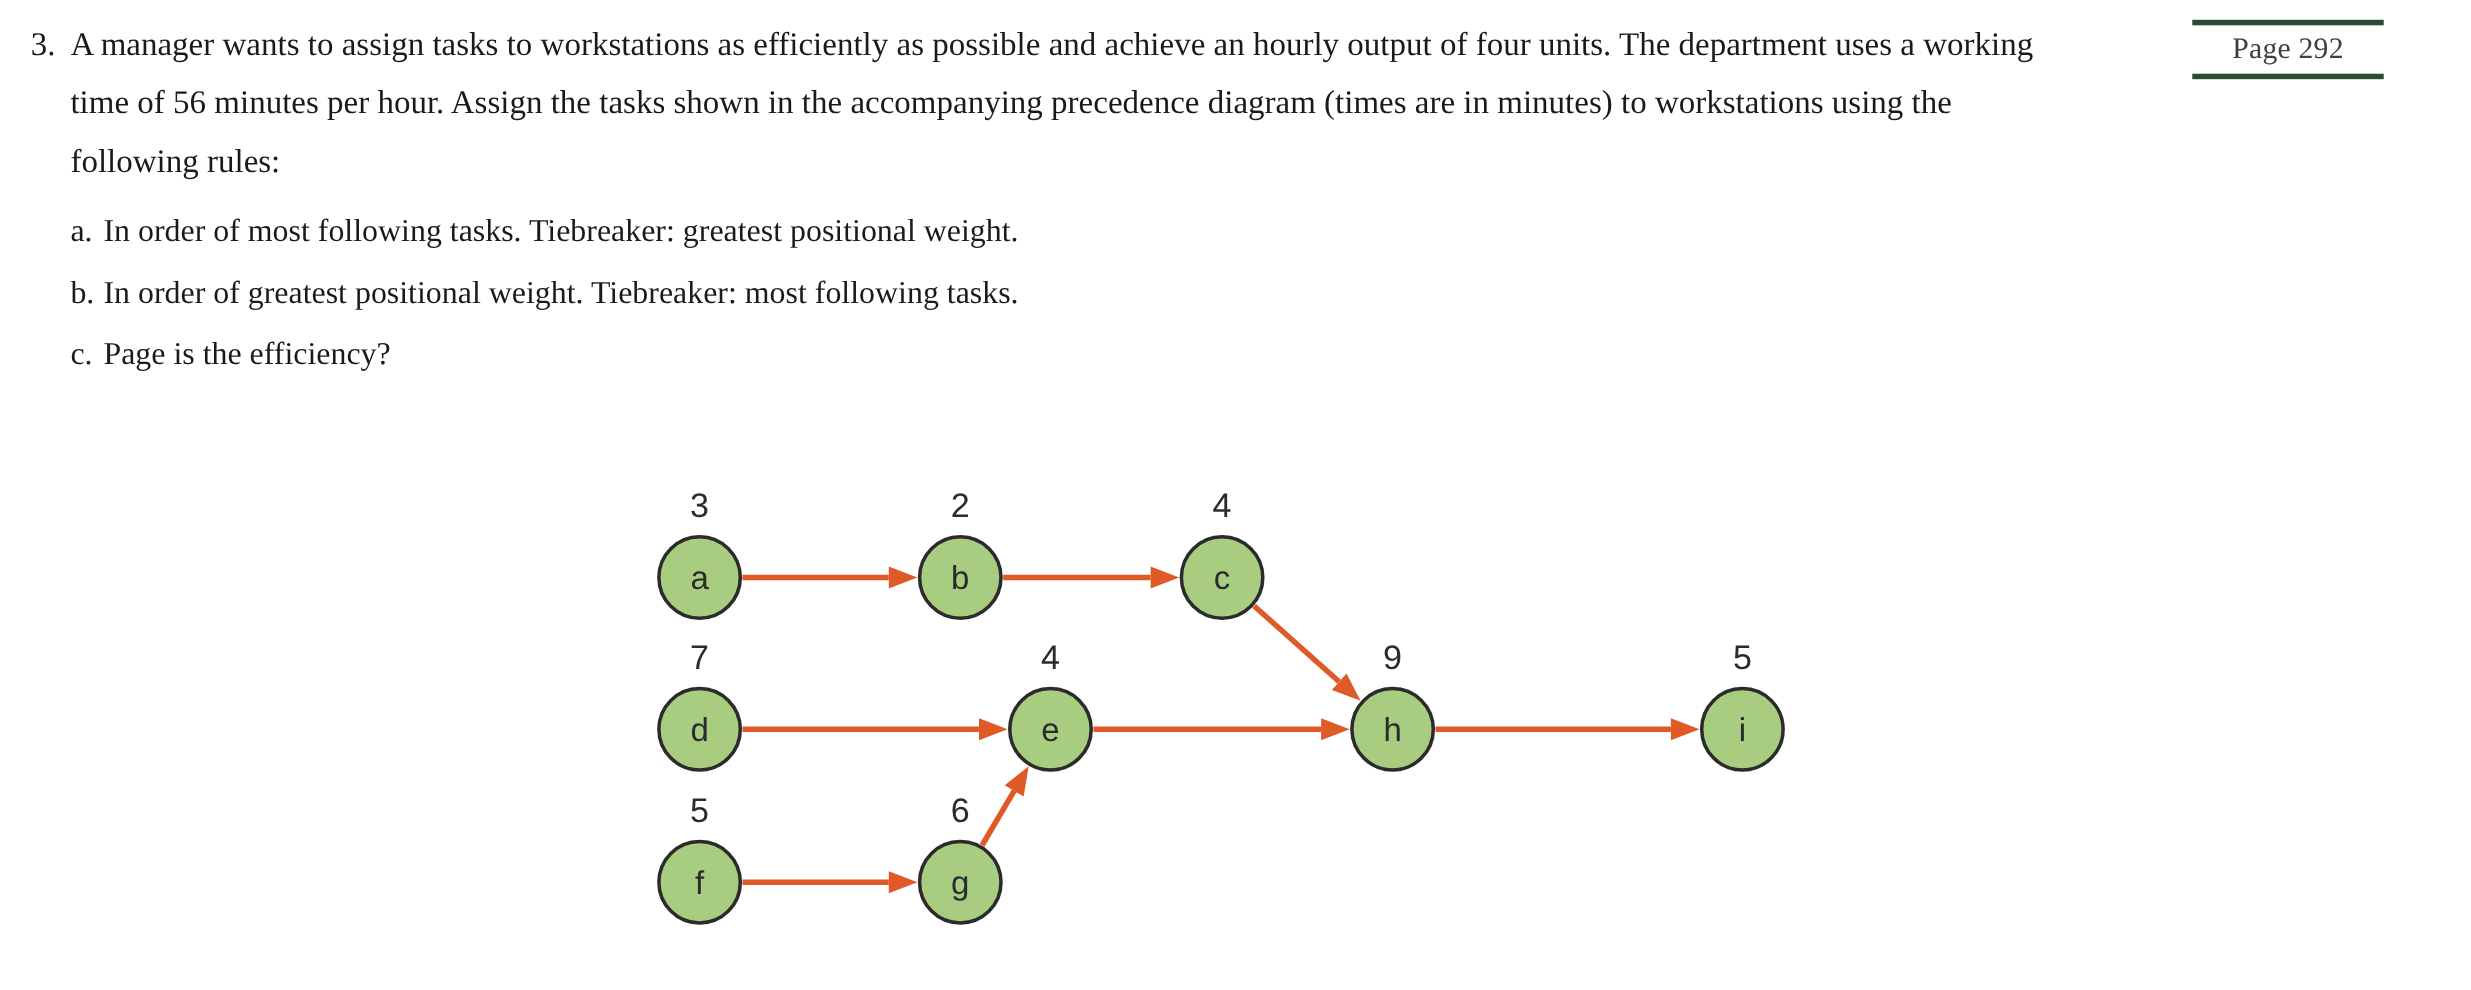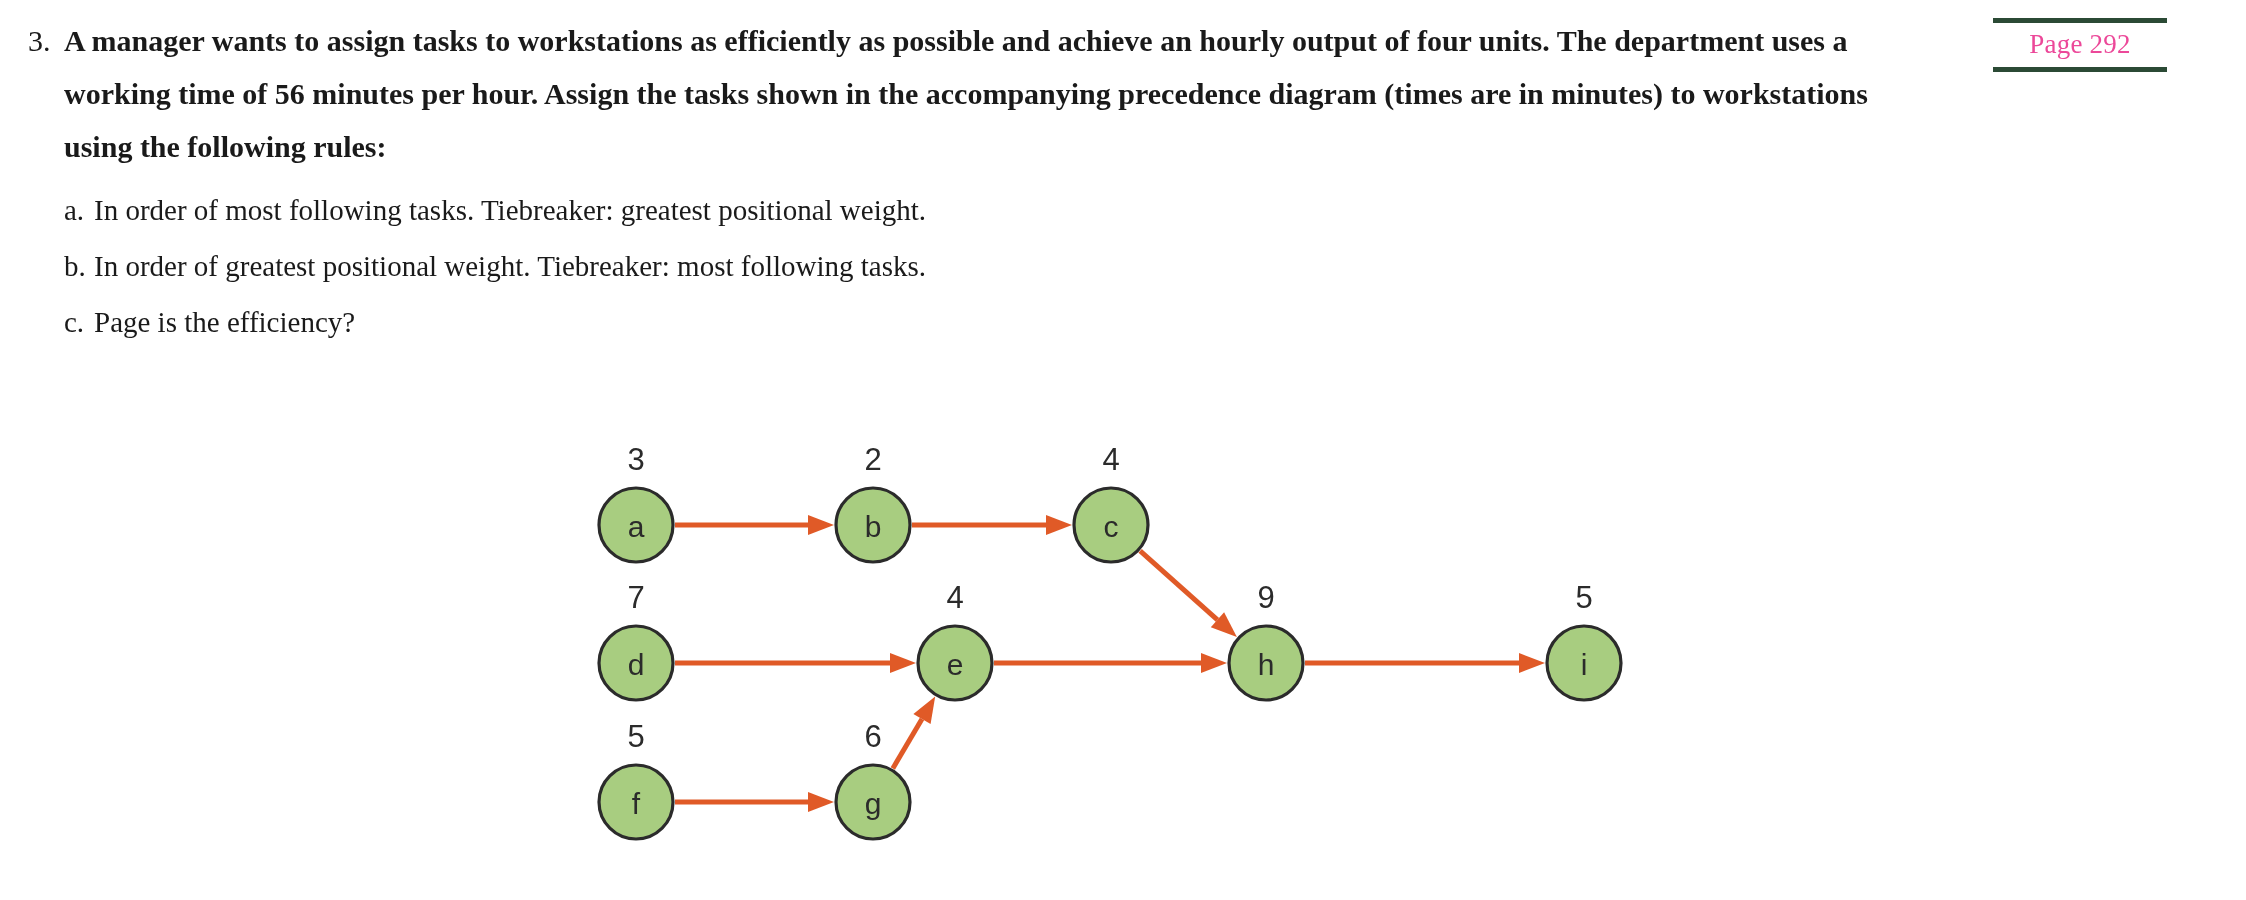--- a/index.html
+++ b/index.html
@@ -27,21 +27,21 @@
     text-align: center;
     border-top: 5px solid #2b4a35;
     border-bottom: 5px solid #2b4a35;
     padding: 6px 0 8px 0;
     box-sizing: border-box;
   }
   .page-marker-label {
     font-family: "Liberation Serif", "DejaVu Serif", serif;
     font-size: 27px;
     line-height: 30px;
-    color: #ec4899;
+    color: #404040;
     letter-spacing: 0.2px;
   }
 
   
   .question {
     position: absolute;
     top: 14px;
     left: 28px;
     width: 1910px;
   }
@@ -52,21 +52,20 @@
     line-height: 53px;
   }
   .q-number {
     flex: 0 0 auto;
     width: 36px;
     text-align: left;
   }
   .q-body {
     flex: 1 1 auto;
     max-width: 1815px;
-    font-weight: bold;
   }
   .q-subs {
     margin-top: 14px;
     padding-left: 36px;
   }
   .q-sub {
     display: flex;
     align-items: flex-start;
     font-size: 29px;
     line-height: 46px;

